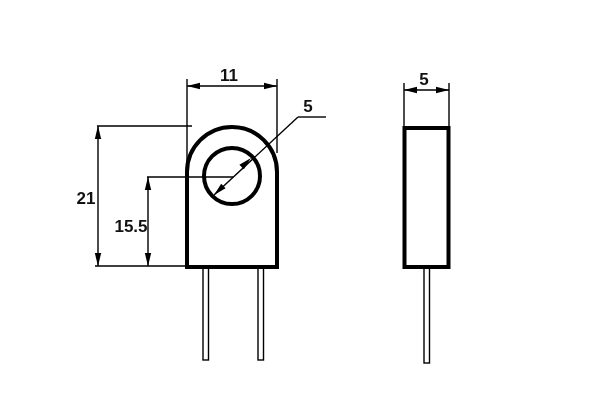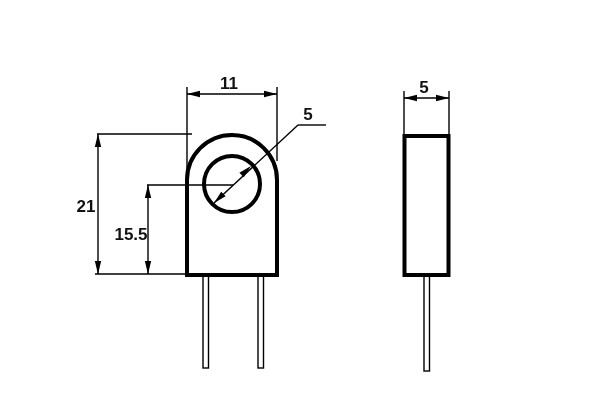--- a/index.html
+++ b/index.html
@@ -8,21 +8,20 @@
     width: 600px;
     height: 406px;
     background: #ffffff;
     overflow: hidden;
   }
   .stage {
     position: relative;
     width: 600px;
     height: 352px;
     background: #ffffff;
-    margin-top: 8px;
   }
   svg { display: block; }
   .outline {
     fill: #ffffff;
     stroke: #000000;
     stroke-width: 4;
     stroke-linejoin: miter;
   }
   .thin {
     stroke: #000000;

